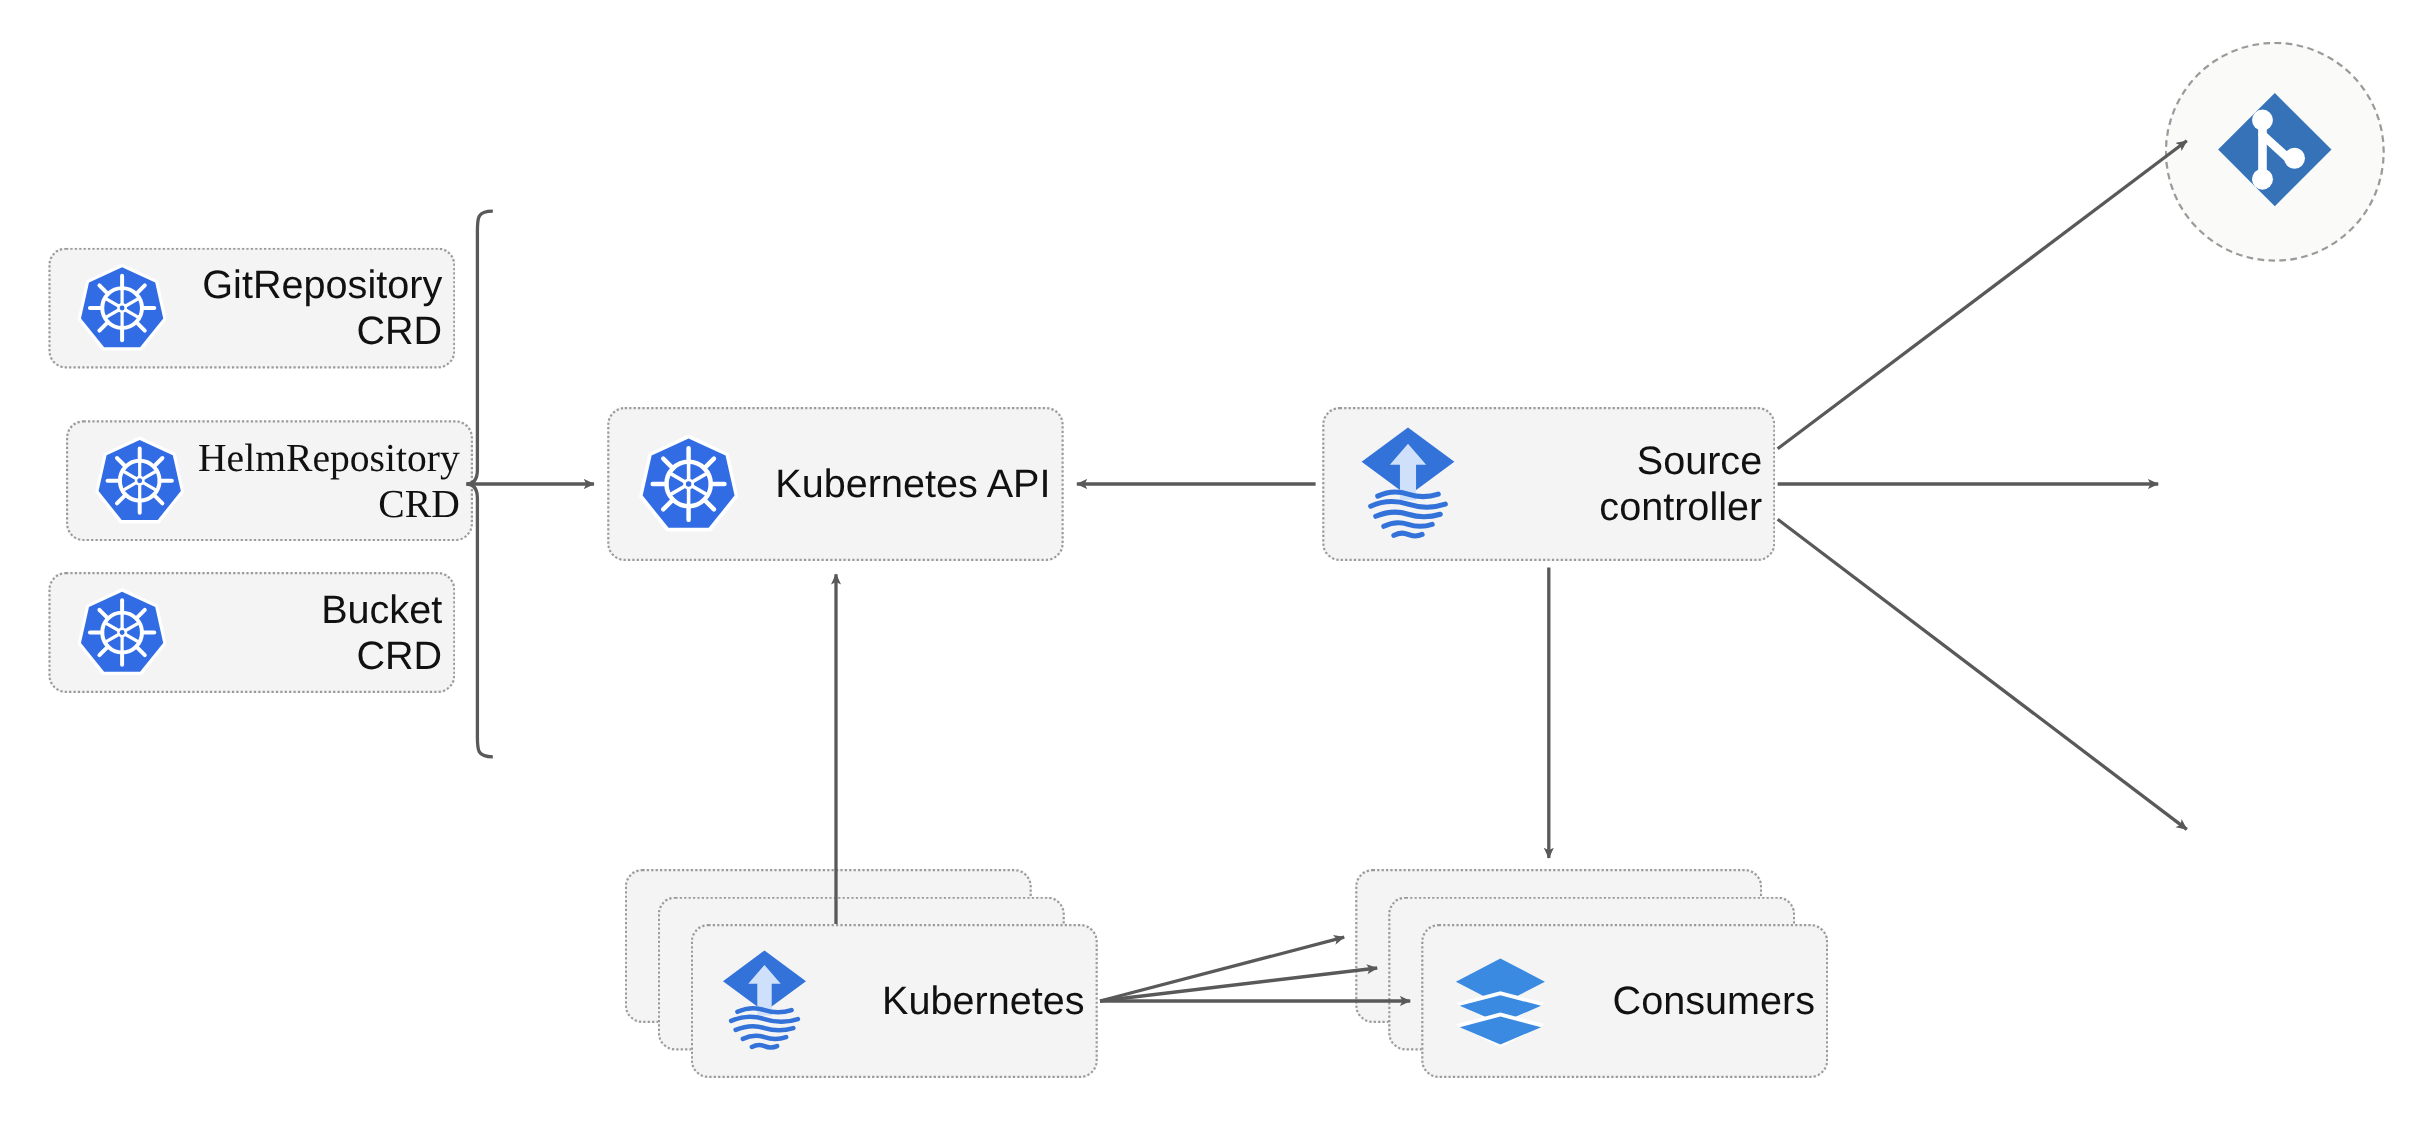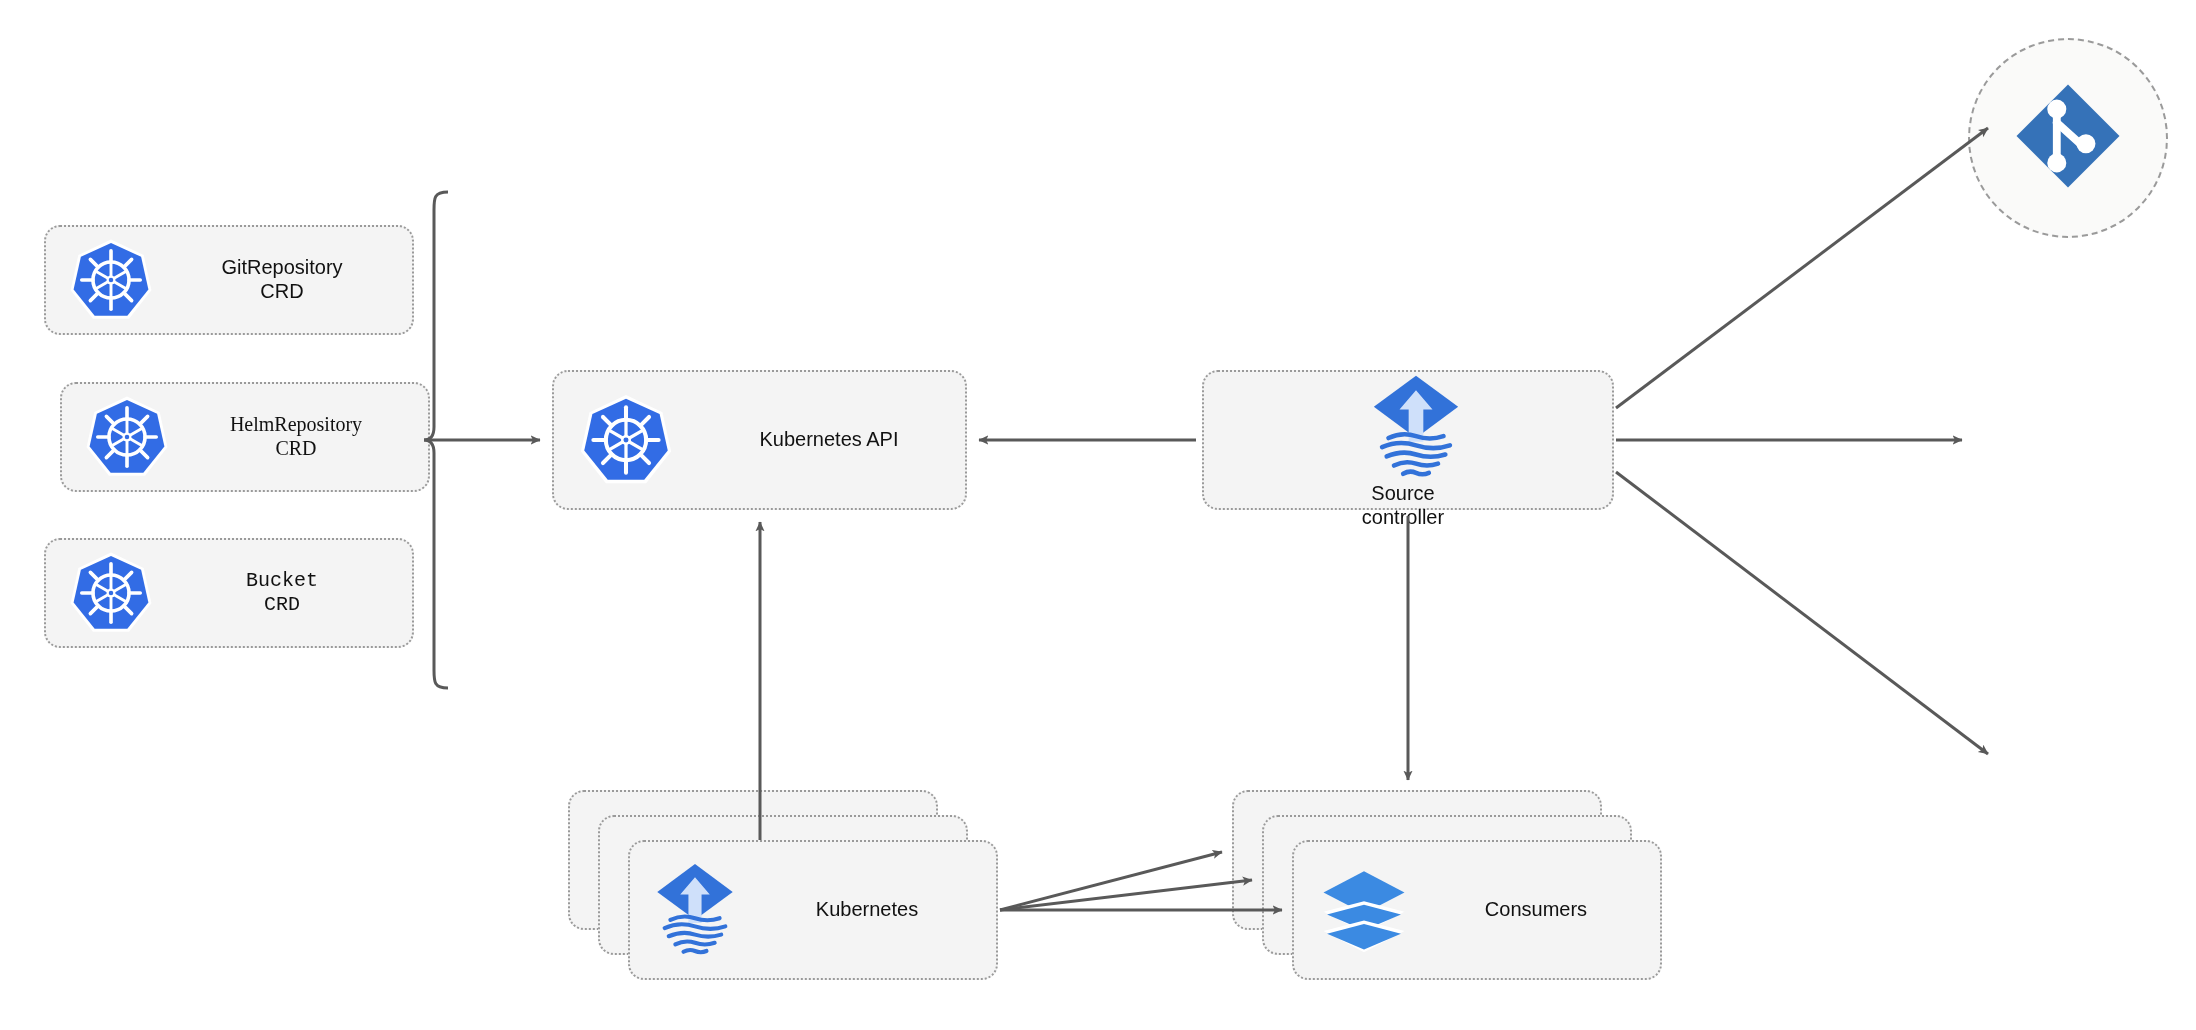--- a/index.html
+++ b/index.html
@@ -12,23 +12,23 @@
     background:#f4f4f4;
     border:2px dotted #9a9a9a;
     border-radius:16px;
     box-sizing:border-box;
     display:flex;
     align-items:center;
     justify-content:flex-start;
   }
   .node .label{
     color:#111111;
-    font-size:20px;
+    font-size:36px;
     line-height:1.18;
-    text-align:center;
+    text-align:right;
     white-space:pre-line;
     flex:1;
     padding-right:10px;
   }
   .node .icon{flex:0 0 auto;display:flex;align-items:center;justify-content:center;}
 
   
   .stack-bg{
     position:absolute;
     background:#f4f4f4;
@@ -167,40 +167,40 @@
   <div class="node" style="left:60px;top:382px;width:370px;height:110px;font-family:Liberation Serif, serif;">
     <span class="icon" style="width:86px;height:86px;margin-left:22px;margin-right:4px;">
       <svg viewBox="0 0 100 100" width="86" height="86">
           <use href="#sym-k8s"></use>
         </svg>
     </span>
     <span class="label">HelmRepository
 CRD</span>
   </div>
 
-  <div class="node" style="left:44px;top:538px;width:370px;height:110px;font-family:Liberation Mono, monospace;">
+  <div class="node" style="left:44px;top:520px;width:370px;height:110px;">
     <span class="icon" style="width:86px;height:86px;margin-left:22px;margin-right:8px;">
       <svg viewBox="0 0 100 100" width="86" height="86">
           <use href="#sym-k8s"></use>
         </svg>
     </span>
     <span class="label">Bucket
 CRD</span>
   </div>
 
   <div class="node" style="left:552px;top:370px;width:415px;height:140px;gap:19px;">
     <span class="icon" style="width:96px;height:96px;margin-left:24px;margin-right:10px;">
       <svg viewBox="0 0 100 100" width="96" height="96">
           <use href="#sym-k8s"></use>
         </svg>
     </span>
     <span class="label">Kubernetes API</span>
   </div>
 
-  <div class="node" style="left:1202px;top:370px;width:412px;height:140px;flex-direction:column;">
+  <div class="node" style="left:1202px;top:370px;width:412px;height:140px;">
     <span class="icon" style="width:92px;height:110px;margin-left:30px;margin-right:14px;">
       <svg viewBox="0 0 100 120" width="92" height="110">
           <use href="#sym-flux"></use>
         </svg>
     </span>
     <span class="label">Source
 controller</span>
   </div>
 
   <div class="stack-bg" style="left:568px;top:790px;width:370px;height:140px;"></div>

